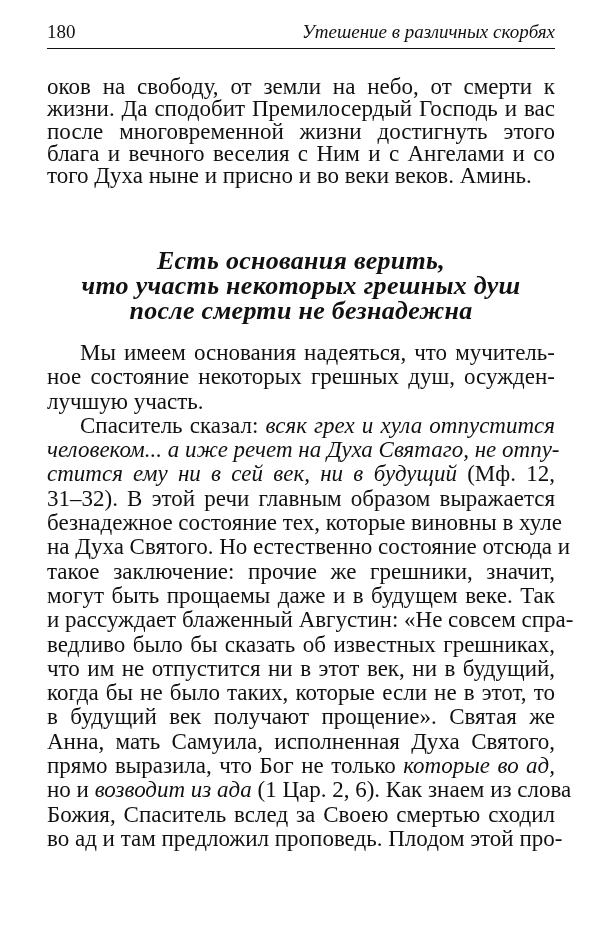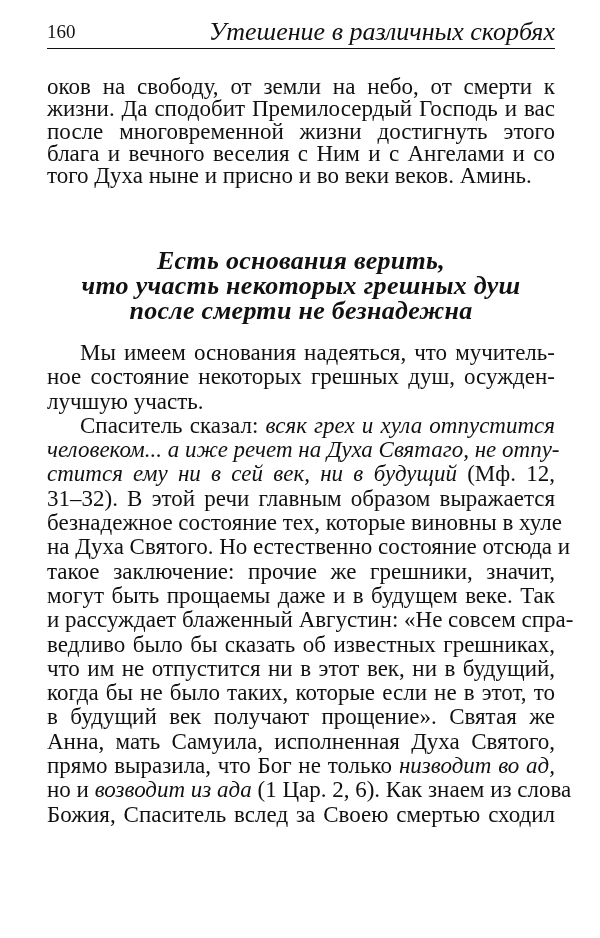--- a/index.html
+++ b/index.html
@@ -4,21 +4,21 @@
 <style>
   html, body { margin: 0; padding: 0; }
   body {
     width: 600px; height: 938px; background: #ffffff; position: relative; overflow: hidden;
     font-family: "Liberation Serif", "DejaVu Serif", serif; color: #111111;
   }
   .page-number {
     position: absolute; left: 47px; top: 21px; font-size: 19px; line-height: 22px;
   }
   .running-head {
-    position: absolute; right: 45px; top: 21px; font-size: 26px; line-height: 22px;
+    position: absolute; right: 45px; top: 21px; font-size: 19px; line-height: 22px;
     font-style: italic;
   }
   .header-rule {
     position: absolute; left: 47px; width: 508px; top: 48px; height: 0;
     border-top: 1.6px solid #111111;
   }
   .block { position: absolute; left: 47px; width: 508px; }
   .line {
     display: block; white-space: nowrap; font-size: 23px;
     text-align: justify; text-align-last: justify; overflow: visible;
@@ -31,21 +31,21 @@
   .heading .hline {
     display: block; font-weight: bold; font-style: italic; font-size: 26px;
     line-height: 25px; height: 25px; letter-spacing: 0.3px;
   }
   em { font-style: italic; }
 </style>
 </head>
 <body>
 
 <div>
-  <div class="page-number">160</div>
+  <div class="page-number">180</div>
   <div class="running-head">Утешение в различных скорбях</div>
   <div class="header-rule"></div>
 </div>
 
 <div id="sec1" class="block" style="top:76px;">
     <span class="line"><span>оков на свободу, от земли на небо, от смерти к</span></span>
     <span class="line"><span>жизни. Да сподобит Премилосердый Господь и вас</span></span>
     <span class="line"><span>после многовременной жизни достигнуть этого</span></span>
     <span class="line"><span>блага и вечного веселия с Ним и с Ангелами и со</span></span>
     <span class="line last"><span>того Духа ныне и присно и во веки веков. Аминь.</span></span>
@@ -68,16 +68,17 @@
     <span class="line"><span>безнадежное состояние тех, которые виновны в хуле</span></span>
     <span class="line"><span>на Духа Святого. Но естественно состояние отсюда и</span></span>
     <span class="line"><span>такое заключение: прочие же грешники, значит,</span></span>
     <span class="line"><span>могут быть прощаемы даже и в будущем веке. Так</span></span>
     <span class="line"><span>и рассуждает блаженный Августин: «Не совсем спра-</span></span>
     <span class="line"><span>ведливо было бы сказать об известных грешниках,</span></span>
     <span class="line"><span>что им не отпустится ни в этот век, ни в будущий,</span></span>
     <span class="line"><span>когда бы не было таких, которые если не в этот, то</span></span>
     <span class="line"><span>в будущий век получают прощение». Святая же</span></span>
     <span class="line"><span>Анна, мать Самуила, исполненная Духа Святого,</span></span>
-    <span class="line"><span>прямо выразила, что Бог не только </span><em>низводит во ад,</em></span>
+    <span class="line"><span>прямо выразила, что Бог не только </span><em>которые во ад,</em></span>
     <span class="line"><span>но и </span><em>возводит из ада</em><span> (1 Цар. 2, 6). Как знаем из слова</span></span>
     <span class="line"><span>Божия, Спаситель вслед за Своею смертью сходил</span></span>
+    <span class="line"><span>во ад и там предложил проповедь. Плодом этой про-</span></span>
   </div>
 
 </body></html>

